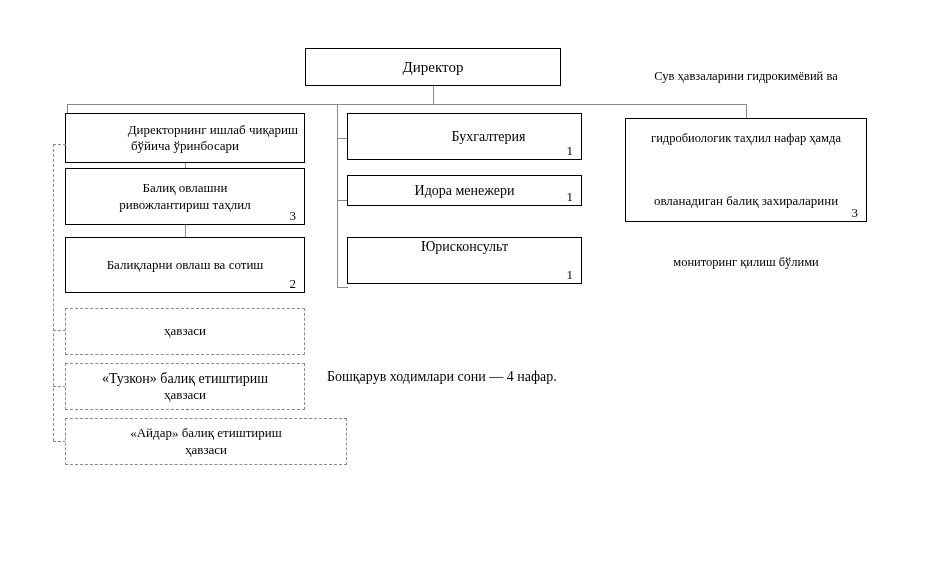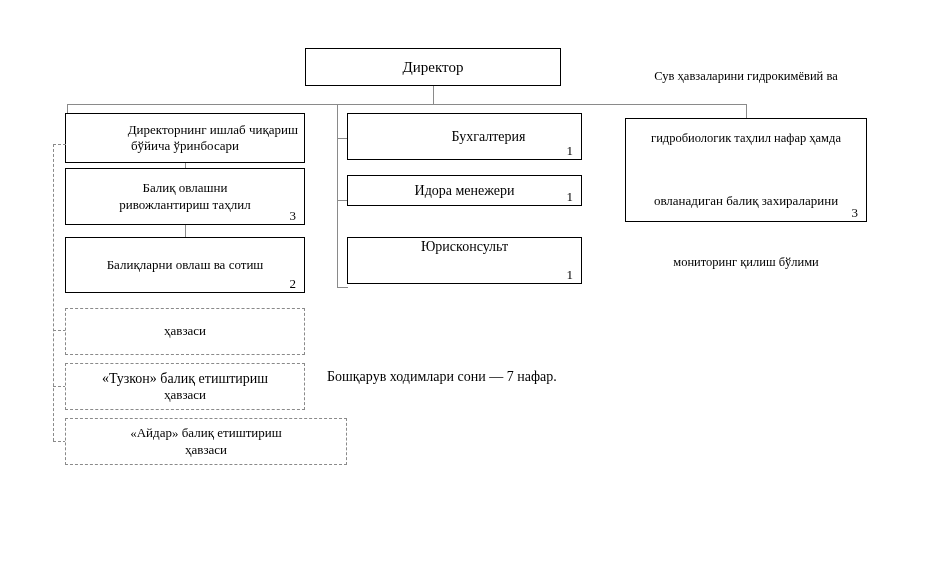--- a/index.html
+++ b/index.html
@@ -143,15 +143,15 @@
   </div>
 
   <div class="box" style="left:625px; top:118px; width:242px; height:104px; justify-content:center;gap:46px;">
     <div class="box-text" style="font-size:12.5px;">Сув ҳавзаларини гидрокимёвий ва</div>
     <div class="box-text" style="font-size:12.5px;">гидробиологик таҳлил нафар ҳамда</div>
     <div class="box-text" style="font-size:13px;">овланадиган балиқ захираларини</div>
     <div class="box-text" style="font-size:12.5px;">мониторинг қилиш бўлими</div>
     <div class="count">3</div>
   </div>
 
-  <div class="caption" style="left:327px; top:369px;">Бошқарув ходимлари сони — 7 нафар.</div>
+  <div class="caption" style="left:327px; top:369px;">Бошқарув ходимлари сони — 4 нафар.</div>
 
 </div>
 
 </body></html>

